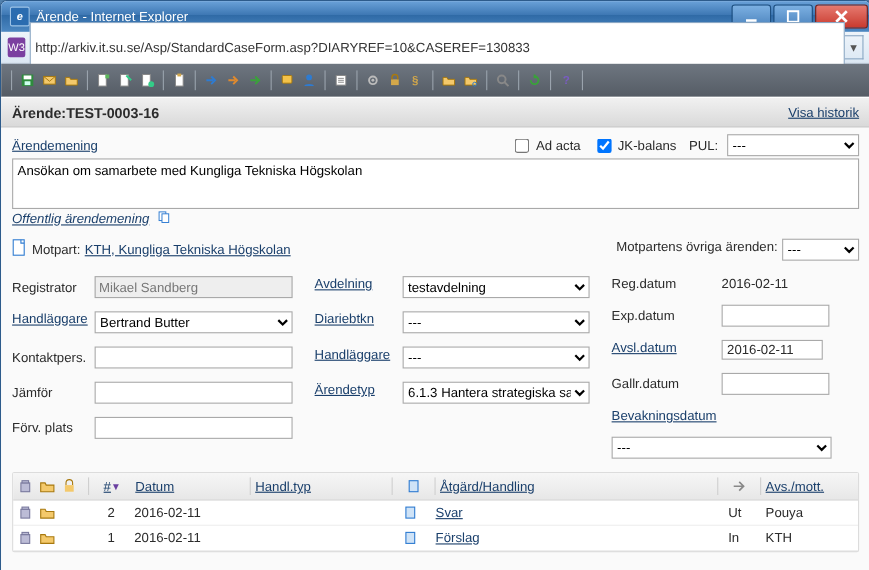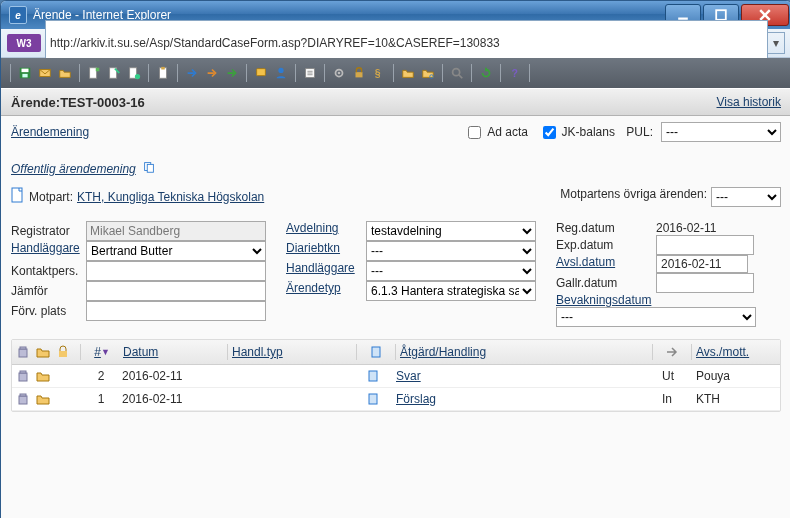--- a/index.html
+++ b/index.html
@@ -7,21 +7,21 @@
   
   .titlebar{height:28px;background:linear-gradient(#6aa1d8,#3d77b3 45%,#2f6aa6 46%,#4d88c2);display:flex;align-items:center;color:#fff;padding:0 2px 0 8px}
   .titlebar .eicon{width:16px;height:16px;margin-right:6px;display:inline-flex;align-items:center;justify-content:center;background:#2b6cb0;border:1px solid #9cc2e6;border-radius:2px;font-size:10px;font-style:italic;font-weight:bold}
   .titlebar .title{flex:1;font-size:12px}
   .winbtns{display:flex}
   .winbtn{width:34px;height:20px;margin-left:2px;border:1px solid #1d4f80;border-radius:3px;background:linear-gradient(#7cb0e2,#4a82bc);display:flex;align-items:center;justify-content:center;color:#fff}
   .winbtn.close{background:linear-gradient(#e67a70,#c83a2e);border-color:#7a1e16;width:46px}
   .winbtn svg{width:12px;height:12px}
   
   .addrbar{height:28px;background:linear-gradient(#eef4fa,#dce8f4);display:flex;align-items:center;padding:0 6px;border-bottom:1px solid #b7c8db}
-  .ws{width:34px;height:18px;background:#7b3fa0;color:#fff;font-size:10px;font-weight:bold;display:flex;align-items:center;justify-content:center;border-radius:2px;margin-right:4px}
+  .ws{width:16px;height:18px;background:#7b3fa0;color:#fff;font-size:10px;font-weight:normal;display:flex;align-items:center;justify-content:center;border-radius:2px;margin-right:4px}
   .url{flex:1;height:20px;border:1px solid #8aa7c4;background:#fff;padding:12px 4px;display:flex;align-items:center;font-size:12px;color:#333}
   .addrbar .dd{width:16px;height:20px;border:1px solid #8aa7c4;border-left:none;display:flex;align-items:center;justify-content:center;color:#555}
   
   .toolbar{height:30px;background:linear-gradient(#6e7680,#555c65);display:flex;align-items:center;padding:0 6px;gap:2px}
   .tb{width:18px;height:18px;display:flex;align-items:center;justify-content:center;border-radius:2px}
   .tb svg{width:14px;height:14px}
   .sep{width:1px;height:18px;background:#9aa3ad;margin:0 3px}
   
   .caseheader{height:26px;background:linear-gradient(#f1f1f1,#d9d9d9);border-top:1px solid #fff;border-bottom:1px solid #b2b2b2;display:flex;align-items:center;padding:0 10px;font-weight:bold;font-size:13px;color:#2b2b2b}
   .caseheader .spacer{flex:1}
@@ -36,21 +36,21 @@
   .chkrow input[type=checkbox]{margin:0 2px 0 0}
   .ta{width:100%;height:46px;border:1px solid #a9a9a9;background:#fff;font-family:inherit;font-size:12px;padding:3px 4px;resize:none;box-sizing:border-box}
   .link{color:#1a3f6b;text-decoration:underline}
   .section2{display:flex;align-items:flex-start;margin:10px 0 8px 0}
   .section2 .left{flex:1;display:flex;align-items:center;gap:4px}
   select,.sel{border:1px solid #a9a9a9;background:#fff;font-family:inherit;font-size:12px;height:20px}
   input.txt{border:1px solid #a9a9a9;background:#fff;font-family:Liberation Sans, sans-serif;font-size:12px;height:18px;padding:0 3px}
   input.txt[disabled]{background:#eee;color:#777}
   
   .formgrid{display:flex;gap:20px;margin-top:6px}
-  .col{display:grid;row-gap:0;align-content:start}
+  .col{display:grid;row-gap:12px;align-content:start}
   .col.c1{grid-template-columns:75px 180px}
   .col.c2{grid-template-columns:80px 170px}
   .col.c3{grid-template-columns:100px 100px}
   .col label{align-self:center}
   .col .cell{display:flex;align-items:center}
   
   .tablewrap{margin-top:12px;border:1px solid #dcdcdc;border-radius:2px;background:#fff}
   .thead{display:flex;align-items:center;height:24px;background:linear-gradient(#f6f6f6,#e7e7e7);border-bottom:1px solid #cfcfcf;padding:0 4px;gap:4px}
   .thead .th{display:flex;align-items:center;gap:3px;color:#1a3f6b;text-decoration:underline;font-size:12px}
   .thead .nolink{text-decoration:none;color:#555}
@@ -255,22 +255,25 @@
       <input type="checkbox" style="">
       <span>Ad acta</span>
       &nbsp;&nbsp;
       <input type="checkbox" checked="" style="">
       <span>JK-balans</span>
       &nbsp;
       <span>PUL:</span>
       <select style="width:120px;margin-left:4px"><option>---</option></select>
     </div>
 
-
-    <div class="row" style="margin-top:16px;gap:6px">
+    <div class="row" style="align-items:stretch">
+      <textarea class="ta" style="">Ansökan om samarbete med Kungliga Tekniska Högskolan</textarea>
+    </div>
+
+    <div class="row" style="margin-top:0;gap:6px">
       <a href="#" class="link" style="font-style:italic">Offentlig ärendemening</a>
       <span><svg width="14" height="14" viewBox="0 0 16 16">
             <rect x="3" y="3" width="7" height="9" fill="#fff" stroke="#2e7bd1"></rect>
             <rect x="6" y="5" width="7" height="9" fill="#fff" stroke="#2e7bd1"></rect>
           </svg></span>
     </div>
 
     <div class="section2">
       <div class="left">
         <span><svg width="14" height="16" viewBox="0 0 14 16">

